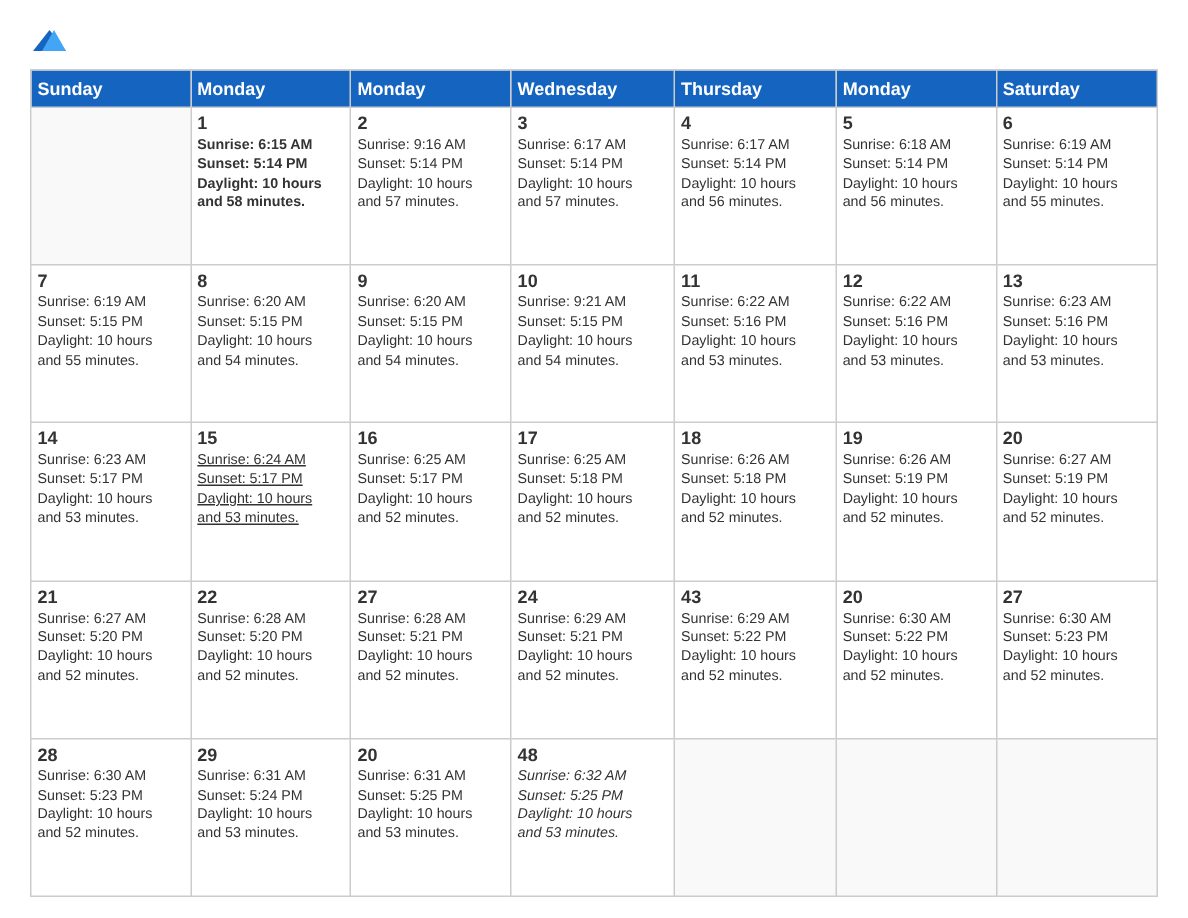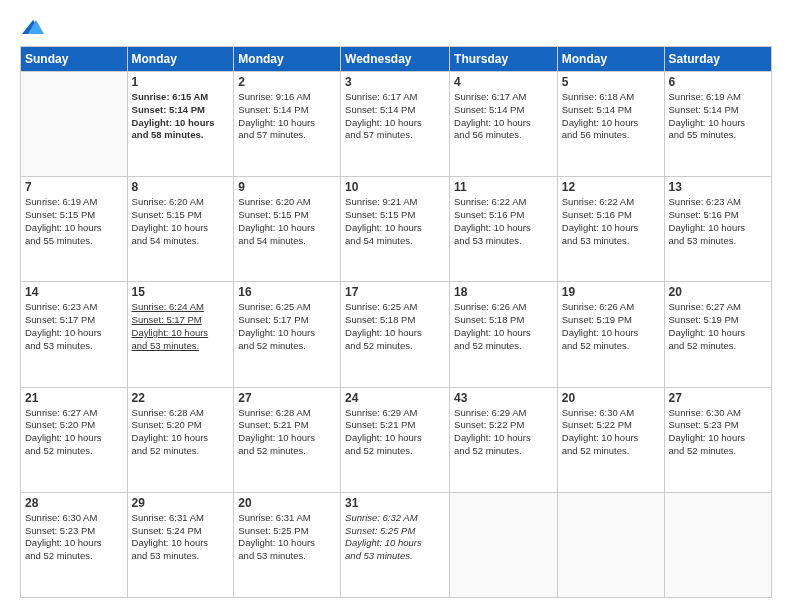--- a/index.html
+++ b/index.html
@@ -347,21 +347,21 @@
 and 53 minutes.</div>
           </td>
           <td>
             <span class="day-num">20</span>
             <div class="day-info" style="white-space: pre-line;">Sunrise: 6:31 AM
 Sunset: 5:25 PM
 Daylight: 10 hours
 and 53 minutes.</div>
           </td>
           <td>
-            <span class="day-num">31</span>
+            <span class="day-num">48</span>
             <div class="day-info" style="white-space: pre-line; font-style: italic;">Sunrise: 6:32 AM
 Sunset: 5:25 PM
 Daylight: 10 hours
 and 53 minutes.</div>
           </td>
           <td class="empty-cell"></td>
           <td class="empty-cell"></td>
           <td class="empty-cell"></td>
         </tr>
       </tbody>

